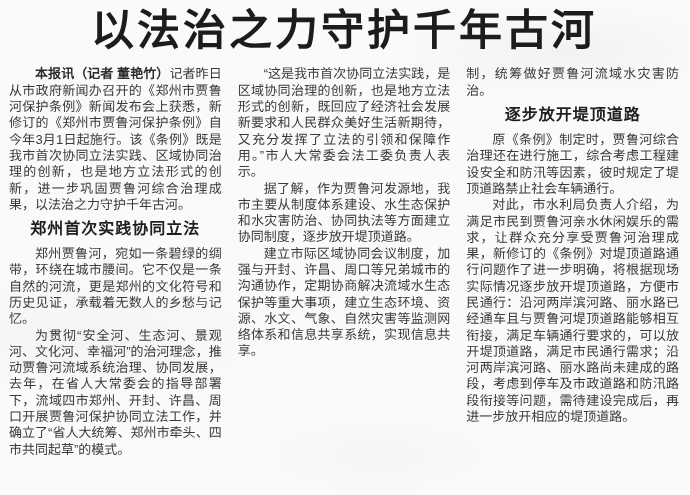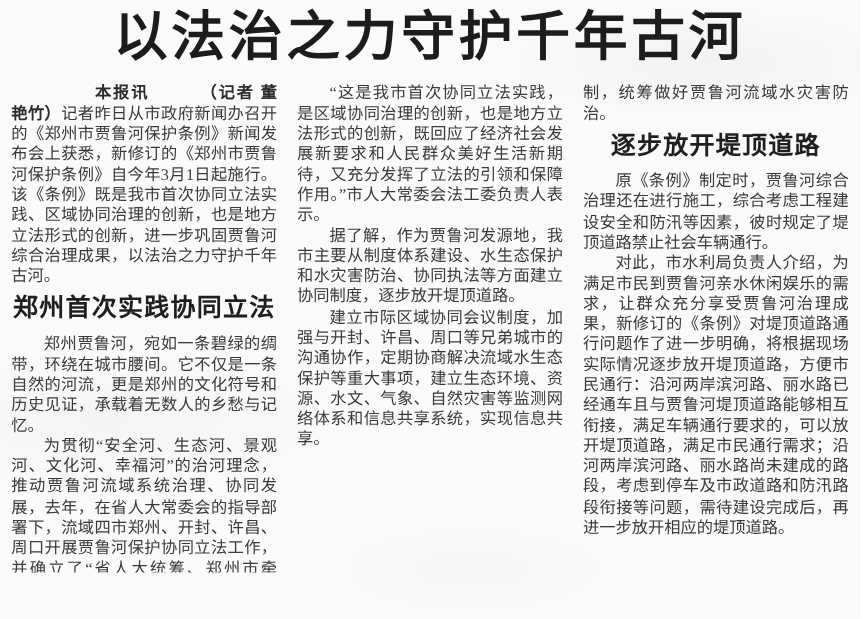--- a/index.html
+++ b/index.html
@@ -7,21 +7,21 @@
     position: relative;
     width: 688px;
     height: 495px;
     overflow: hidden;
     box-sizing: border-box;
     background:
       radial-gradient(ellipse 260px 70px at 82% 10%, rgba(0,0,0,0.030), transparent 70%),
       radial-gradient(ellipse 320px 90px at 12% 68%, rgba(0,0,0,0.025), transparent 70%),
       radial-gradient(ellipse 200px 60px at 55% 92%, rgba(0,0,0,0.020), transparent 70%),
       #fbfaf8;
-    font-family: Liberation Serif, serif;
+    font-family: Liberation Sans, sans-serif;
     color: #3a3a3a;
   }
   .masthead { text-align: center; }
   .headline {
     margin: 0;
     padding-top: 6px;
     font-size: 43px;
     line-height: 1.15;
     font-weight: 800;
     letter-spacing: 3px;
@@ -51,27 +51,27 @@
     text-justify: inter-ideograph;
     word-break: break-all;
     overflow: hidden;
   }
   .col p { margin: 0; text-indent: 2em; }
   .col p.cont { text-indent: 0; }
   .section-heading {
     margin: 6px 0 7px;
     text-align: center;
     text-indent: 0;
-    font-size: 20px;
+    font-size: 16px;
     line-height: 1.25;
     font-weight: 700;
     letter-spacing: 1px;
     color: #1f1f1f;
   }
-  .lead { font-weight: 700; color: #2d2d2d; margin-left: 41px; }
+  .lead { font-weight: 700; color: #2d2d2d; }
 </style>
 </head>
 <body>
 
 <div class="page">
 
   <div class="masthead">
     <h1 class="headline">以法治之力守护千年古河</h1>
   </div>
 

